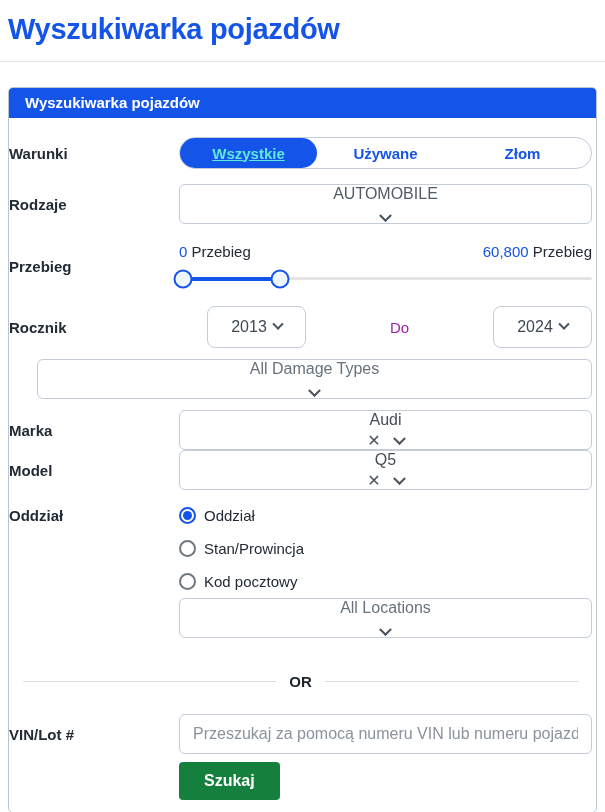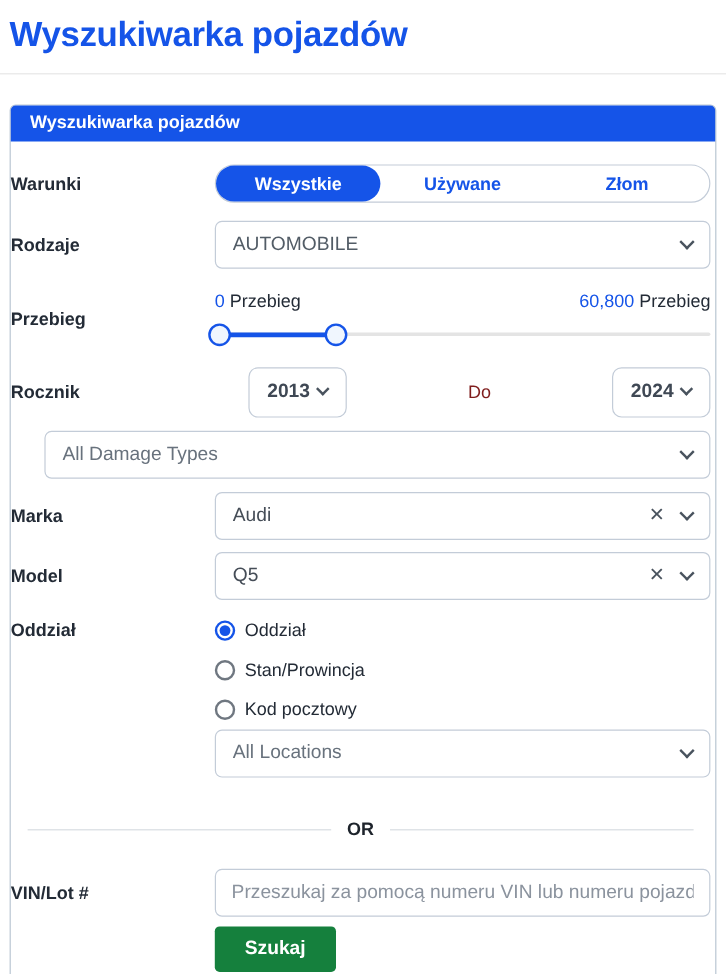--- a/index.html
+++ b/index.html
@@ -19,26 +19,26 @@
   .row-label { width: 142px; flex-shrink: 0; text-align: left; font-weight: 700;
     font-size: 15px; color: #232b36; }
   .row-field { flex: 1; margin-left: 28px; min-width: 0; }
 
   
   .segmented { display: flex; height: 32px; border: 1px solid #c3ccd8;
     border-radius: 999px; background: #fff; }
   .segment { flex: 1; display: flex; align-items: center; justify-content: center;
     font-size: 15px; font-weight: 700; color: #1554e8; border-radius: 999px;
     cursor: pointer; }
-  .segment.selected { background: #1554e8; color: #ffffff; }
+  .segment.selected { background: #1554e8; color: #5eead4; text-decoration: underline; }
 
   
   .selectbox { height: 40px; border: 1px solid #c3ccd8; border-radius: 6px;
     display: flex; align-items: center; justify-content: space-between;
-    padding: 0 14px; font-size: 16px; background: #fff; cursor: pointer; }
+    padding: 0 14px; font-size: 16px; background: #fff; cursor: pointer; flex-direction: column; }
   .selectbox .val { color: #525c66; white-space: nowrap; overflow: hidden; }
   .val.muted { color: #68727d; }
   .val.dark { color: #454d57; }
   .chev { width: 9px; height: 9px; border-right: 2px solid #49535e;
     border-bottom: 2px solid #49535e; transform: rotate(45deg) translate(-2px,-2px);
     flex-shrink: 0; }
   .icon-group { display: flex; align-items: center; gap: 14px; }
   .clear-x { color: #49535e; font-size: 16px; line-height: 1; cursor: pointer; }
 
   
@@ -49,25 +49,25 @@
   .slider .track { position: absolute; top: 8px; left: 0; right: 0; height: 3px;
     background: #e4e4e4; border-radius: 2px; }
   .slider .active { position: absolute; top: 8px; height: 4px; background: #1554e8;
     border-radius: 2px; }
   .handle { position: absolute; top: 10px; width: 19px; height: 19px;
     border: 2px solid #1554e8; border-radius: 50%; background: #f0f6fe;
     transform: translate(-50%, -50%); cursor: grab; }
 
   
   .year-wrap { display: flex; align-items: center; }
-  .year-box { width: 82px; height: 42px; border: 1px solid #c3ccd8; border-radius: 8px;
+  .year-box { width: 99px; height: 42px; border: 1px solid #c3ccd8; border-radius: 8px;
     display: flex; align-items: center; justify-content: center; gap: 7px;
-    font-size: 16px; color: #3f4854; cursor: pointer; font-weight: bold; }
+    font-size: 16px; color: #3f4854; cursor: pointer; }
   .year-box .chev { width: 8px; height: 8px; }
-  .year-sep { flex: 1; text-align: center; font-size: 15px; color: #7f1d1d; }
+  .year-sep { flex: 1; text-align: center; font-size: 15px; color: #a21caf; }
 
   
   .radio-row { display: flex; align-items: center; margin-bottom: 16px; cursor: pointer; }
   .radio { position: relative; width: 17px; height: 17px; border-radius: 50%;
     border: 2px solid #6f7780; flex-shrink: 0; background: #fff; }
   .radio.selected { border-color: #1554e8; }
   .radio.selected::after { content: ""; position: absolute; inset: 2px;
     border-radius: 50%; background: #1554e8; }
   .radio-label { margin-left: 8px; font-size: 15px; color: #232b36; }
 
@@ -81,21 +81,21 @@
     padding: 0 13px; font-size: 16px; color: #454d57;
     font-family: "Liberation Sans", sans-serif; outline: none; }
   .vin-input::placeholder { color: #8b939e; }
 
   .search-btn { height: 38px; padding: 0 25px; background: #15803d; border: none;
     border-radius: 4px; color: #fff; font-size: 16px; font-weight: 700;
     font-family: "Liberation Sans", sans-serif; cursor: pointer; }
 
   .mb15 { margin-bottom: 15px; } .mb19 { margin-bottom: 19px; }
   .mb17 { margin-bottom: 17px; } .mb11 { margin-bottom: 11px; gap: 28px; }
-  .mb10 { margin-bottom: 10px; } .mb8 { margin-bottom: 8px; }
+  .mb10 { margin-bottom: 0; } .mb8 { margin-bottom: 8px; }
   .align-top { align-items: flex-start; }
 </style>
 </head>
 <body>
 
 <h1 class="page-title">Wyszukiwarka pojazdów</h1>
 <hr class="top-divider">
 
 <div class="card">
   <div class="card-header">Wyszukiwarka pojazdów</div>

